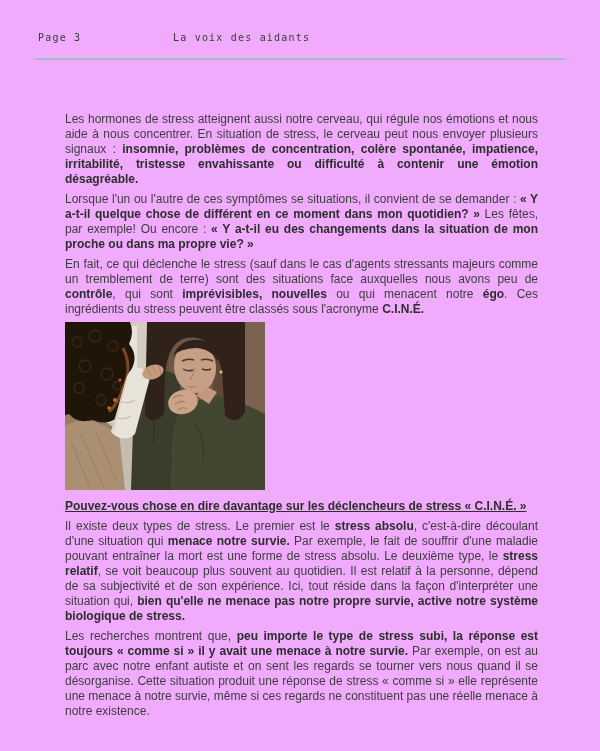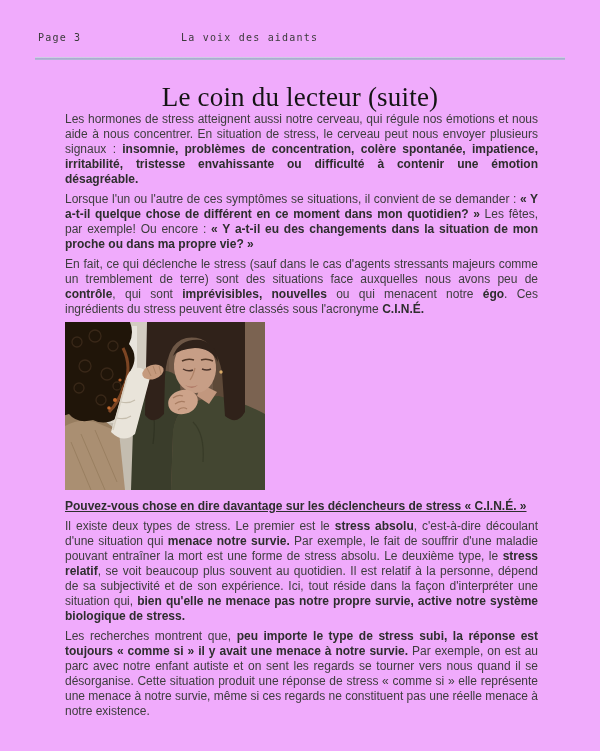--- a/index.html
+++ b/index.html
@@ -10,21 +10,21 @@
     font-family:"Liberation Sans",sans-serif;
     overflow:hidden;
   }
   .hdr-text{
     position:absolute;top:32px;
     font-family:"DejaVu Sans Mono",monospace;
     font-size:10px;letter-spacing:1.2px;color:#3a3a3a;
     white-space:pre;
   }
   .hdr-pagenum{left:38px;}
-  .hdr-newsletter{left:181px;}
+  .hdr-newsletter{left:173px;}
   .hdr-rule{
     position:absolute;left:35px;right:35px;top:57px;height:3px;
     background:linear-gradient(180deg,#dddded 0%,#a7a7ce 55%,#bcbcdb 100%);
   }
   .doc-title{
     position:absolute;left:0;top:64px;width:100%;
     text-align:center;
     font-family:"Liberation Serif",serif;
     font-size:27px;font-weight:400;color:#141414;
     letter-spacing:.2px;
@@ -50,21 +50,20 @@
 </style>
 </head>
 <body>
 
 <div class="page">
 
   <span class="hdr-text hdr-pagenum">Page 3</span>
   <span class="hdr-text hdr-newsletter">La voix des aidants</span>
   <div class="hdr-rule"></div>
 
-  <h1 class="doc-title">Le coin du lecteur (suite)</h1>
 
   <div class="doc-body">
 
     <div>
         <p><span>Les hormones de stress atteignent aussi notre cerveau, qui régule nos émotions et nous aide à nous concentrer. En situation de stress, le cerveau peut nous envoyer plusieurs signaux : </span><b>insomnie, problèmes de concentration, colère spontanée, impatience, irritabilité, tristesse envahissante ou difficulté à contenir une émotion désagréable.</b></p>
         <p><span>Lorsque l'un ou l'autre de ces symptômes se situations, il convient de se demander : </span><b>« Y a-t-il quelque chose de différent en ce moment dans mon quotidien? »</b><span> Les fêtes, par exemple! Ou encore : </span><b>« Y a-t-il eu des changements dans la situation de mon proche ou dans ma propre vie? »</b></p>
         <p><span>En fait, ce qui déclenche le stress (sauf dans le cas d'agents stressants majeurs comme un tremblement de terre) sont des situations face auxquelles nous avons peu de </span><b>contrôle</b><span>, qui sont </span><b>imprévisibles, nouvelles</b><span> ou qui menacent notre </span><b>égo</b><span>. Ces ingrédients du stress peuvent être classés sous l'acronyme </span><b>C.I.N.É.</b></p>
       </div>
 
     <div class="photo-wrap">

